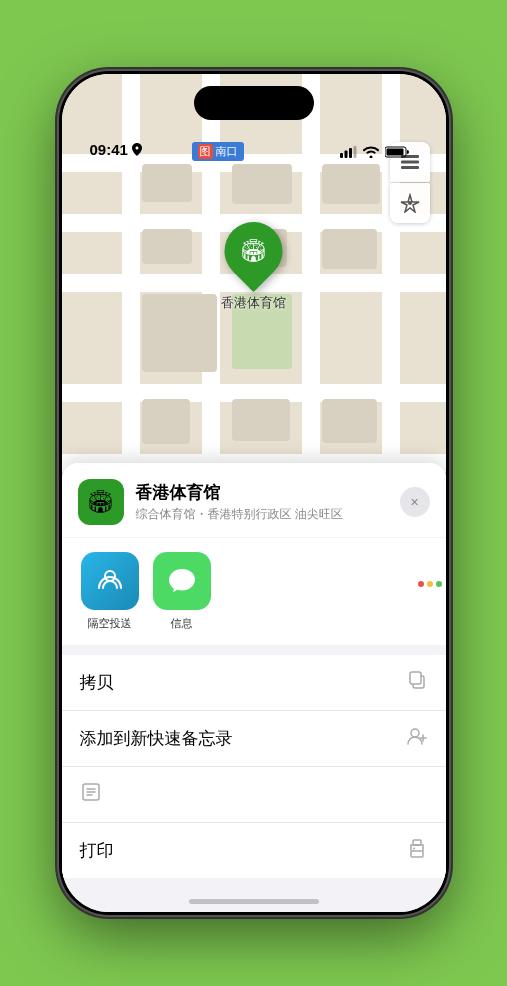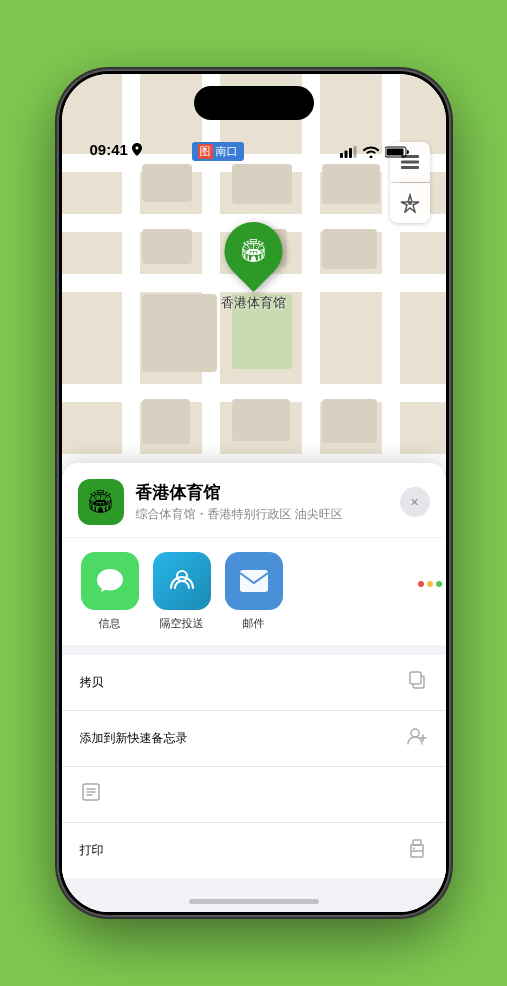--- a/index.html
+++ b/index.html
@@ -301,21 +301,21 @@
     .action-item {
       display: flex;
       align-items: center;
       justify-content: space-between;
       padding: 14px 18px;
       border-bottom: 1px solid #e5e5ea;
       background: #fff;
     }
     .action-item:last-child { border-bottom: none; }
     .action-label {
-      font-size: 12px;
+      font-size: 17px;
       color: #000;
       font-family: Liberation Mono, monospace;
     }
     .action-icon {
       color: #888;
       font-size: 20px;
     }
     
     .home-indicator {
       position: absolute;
@@ -428,48 +428,39 @@
         <div class="venue-info">
           <div class="venue-name">香港体育馆</div>
           <div class="venue-desc">综合体育馆・香港特别行政区 油尖旺区</div>
         </div>
         <div class="close-btn">×</div>
       </div>
 
       <div class="share-row">
 
         <div class="share-item">
-          <div class="share-icon-wrap icon-messages">
-            <svg width="32" height="30" viewBox="0 0 32 30">
-              <path d="M16 3C8.82 3 3 7.9 3 14c0 3.56 1.9 6.73 4.9 8.9L7 26l4.6-2.3C13 24.2 14.5 24.4 16 24.4c7.18 0 13-4.9 13-11S23.18 3 16 3z" fill="white"></path>
-            </svg>
-          </div>
-          <span class="share-label">信息</span>
-        </div>
-
-        <div class="share-item">
           <div class="share-icon-wrap icon-airdrop">
             <svg width="30" height="30" viewBox="0 0 30 30">
               <circle cx="15" cy="10" r="5" fill="none" stroke="white" stroke-width="2"></circle>
               <path d="M8 22c0-3.87 3.13-7 7-7s7 3.13 7 7" fill="none" stroke="white" stroke-width="2" stroke-linecap="round"></path>
               <path d="M4 22c0-6.08 4.92-11 11-11s11 4.92 11 11" fill="none" stroke="white" stroke-width="2" stroke-linecap="round"></path>
             </svg>
           </div>
           <span class="share-label">隔空投送</span>
         </div>
 
         <div class="share-item">
-          <div class="share-icon-wrap icon-mail">
-            <svg width="32" height="26" viewBox="0 0 32 26">
-              <rect x="2" y="2" width="28" height="22" rx="3" fill="white" opacity="0.95"></rect>
-              <path d="M2 5l14 10L30 5" stroke="#4a90d9" stroke-width="2" fill="none"></path>
+          <div class="share-icon-wrap icon-messages">
+            <svg width="32" height="30" viewBox="0 0 32 30">
+              <path d="M16 3C8.82 3 3 7.9 3 14c0 3.56 1.9 6.73 4.9 8.9L7 26l4.6-2.3C13 24.2 14.5 24.4 16 24.4c7.18 0 13-4.9 13-11S23.18 3 16 3z" fill="white"></path>
             </svg>
           </div>
-          <span class="share-label">邮件</span>
-        </div>
+          <span class="share-label">信息</span>
+        </div>
+
 
 
         <div class="more-indicator">
           <div style="display:flex;flex-direction:column;gap:4px;margin-top:-16px;">
             <div style="display:flex;gap:3px;">
               <div style="width:6px;height:6px;background:#e8514a;border-radius:50%;"></div>
               <div style="width:6px;height:6px;background:#f0c040;border-radius:50%;"></div>
               <div style="width:6px;height:6px;background:#5ac05a;border-radius:50%;"></div>
             </div>
           </div>

